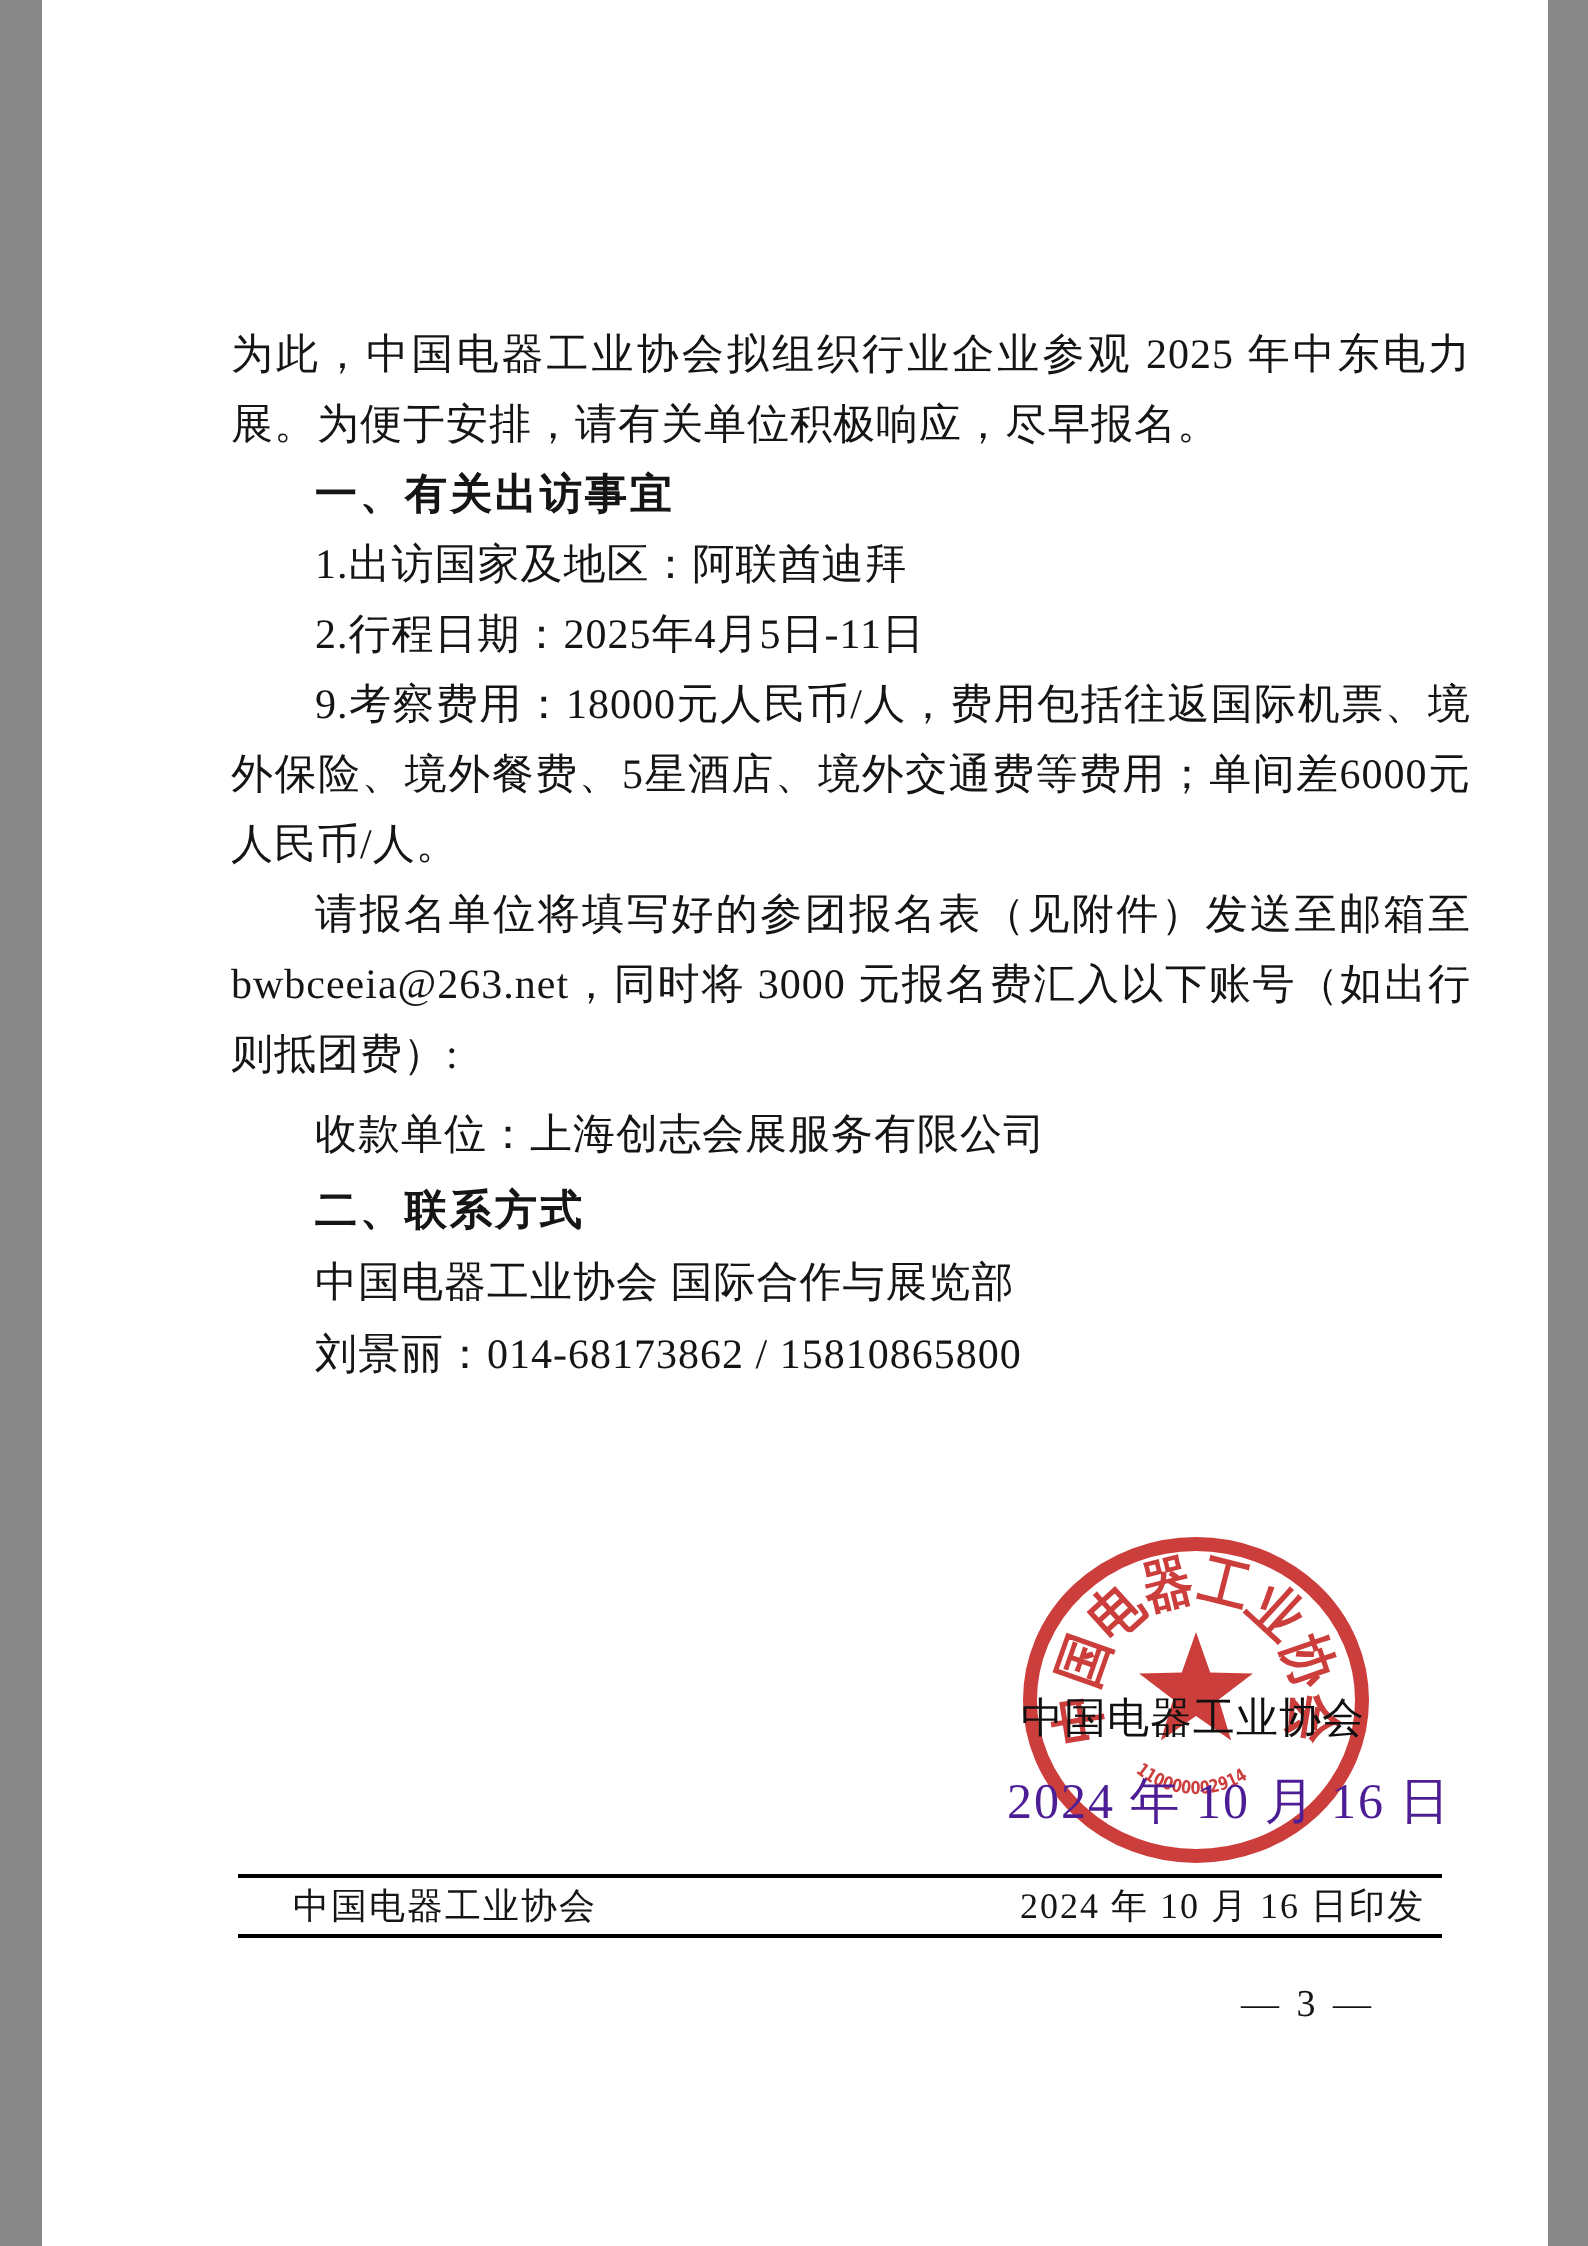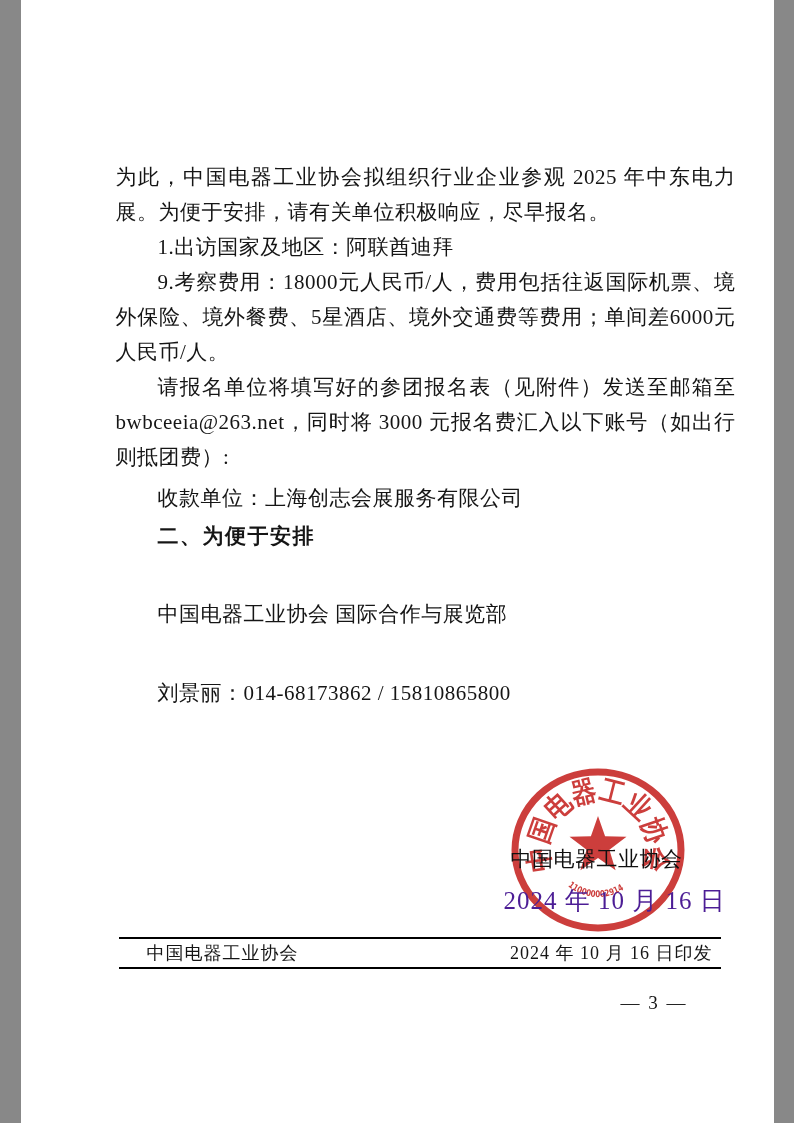--- a/index.html
+++ b/index.html
@@ -23,21 +23,21 @@
   .content p { margin:0; }
   .ind { text-indent:2em; }
   .heading {
     font-weight:bold;
     text-indent:2em;
     font-family:"Liberation Sans","DejaVu Sans",sans-serif;
     letter-spacing:1.5px;
   }
   .bank { margin-top:6px; }
   .bank p { line-height:37px;font-family:Liberation Mono, monospace; }
-  .contact p { line-height:36px;margin-top:43px; }
+  .contact p { line-height:36px; }
 
   .stamp {
     position:absolute; left:489px; top:767px;
     width:176px; height:166px;
   }
   .sig-org {
     position:absolute; left:490px; top:845px;
     font-size:21px; letter-spacing:0.5px; color:#101010; z-index:5;
     white-space:nowrap;
   }
@@ -61,27 +61,29 @@
     white-space:nowrap;
   }
 </style>
 </head>
 <body>
 
 <div class="page">
 
   <div class="content">
     <p>为此，中国电器工业协会拟组织行业企业参观 2025 年中东电力展。为便于安排，请有关单位积极响应，尽早报名。</p>
+    <p class="heading">一、有关出访事宜</p>
     <p class="ind">1.出访国家及地区：阿联酋迪拜</p>
+    <p class="ind">2.行程日期：2025年4月5日-11日</p>
     <p class="ind">9.考察费用：18000元人民币/人，费用包括往返国际机票、境外保险、境外餐费、5星酒店、境外交通费等费用；单间差6000元人民币/人。</p>
     <p class="ind">请报名单位将填写好的参团报名表（见附件）发送至邮箱至bwbceeia@263.net，同时将 3000 元报名费汇入以下账号（如出行则抵团费）:</p>
     <div class="bank">
       <p class="ind">收款单位：上海创志会展服务有限公司</p>
     </div>
-    <p class="heading">二、为便于安排</p>
+    <p class="heading">二、联系方式</p>
     <div class="contact">
       <p class="ind">中国电器工业协会 国际合作与展览部</p>
       <p class="ind">刘景丽：014-68173862 / 15810865800</p>
     </div>
   </div>
 
   <svg class="stamp" viewBox="0 0 176 166" xmlns="http://www.w3.org/2000/svg" opacity="0.93">
     <defs>
       <path id="arcTop" d="M 42 102.5 A 50 50 0 1 1 134 102.5" fill="none"></path>
       <path id="arcBottom" d="M 57.8 119 A 47 47 0 0 0 118.2 119" fill="none"></path>

